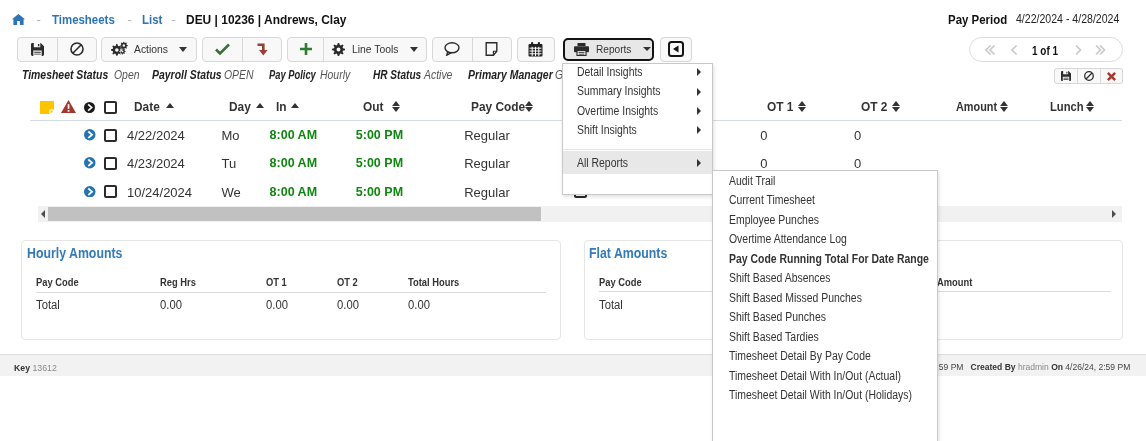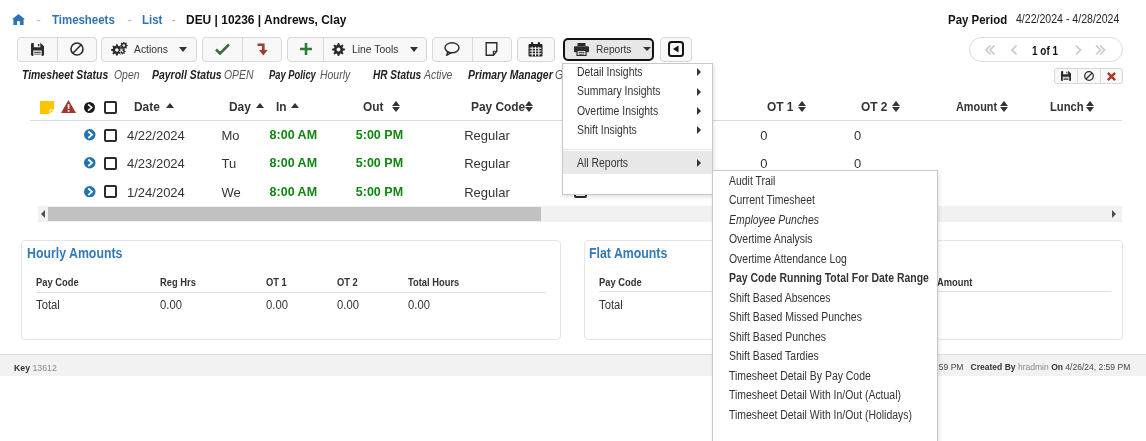--- a/index.html
+++ b/index.html
@@ -277,21 +277,21 @@
   <span class="abs" style="left:464.2px; top:35px;">Regular</span>
   <div class="cb" style="left:574px; top:35.5px;"></div>
   <span class="abs" style="left:760.2px; top:35px;">0</span>
   <span class="abs" style="left:854px; top:35px;">0</span>
 
   <svg class="abs" style="left:84px; top:64.5px;" width="11.5" height="11.5" viewBox="0 0 12 12">
       <circle cx="6" cy="6" r="6" fill="#2173b4"></circle>
       <path d="M4.5 2.6 L8.4 6 L4.5 9.4" fill="none" stroke="#fff" stroke-width="1.8"></path>
     </svg>
   <div class="cb" style="left:103.5px; top:64px;"></div>
-  <span class="abs" style="left:127px; top:63.5px;">1/24/2024</span>
+  <span class="abs" style="left:127px; top:63.5px;">10/24/2024</span>
   <span class="abs" style="left:221.5px; top:63.5px;">We</span>
   <span class="abs grn" style="left:269.6px; top:63.5px; font-size:12.5px;">8:00 AM</span>
   <span class="abs grn" style="left:355.8px; top:63.5px; font-size:12.5px;">5:00 PM</span>
   <span class="abs" style="left:464.2px; top:63.5px;">Regular</span>
   <div class="cb" style="left:574px; top:64px;"></div>
   <span class="abs" style="left:760.2px; top:63.5px;">0</span>
   <span class="abs" style="left:854px; top:63.5px;">0</span>
 </div>
 
 <div class="abs" style="left:38px; top:205.9px; width:1084.3px; height:16.5px; background:#f1f1f1;"></div>
@@ -337,22 +337,21 @@
   <div style="height:8.4px;"></div>
   <div style="height:1px; background:#e5e5e5;"></div>
   <div style="height:1px;"></div>
   <div class="mitem" style="background:#e8e8e8; height:23.3px; line-height:24.5px;"><span class="sx s87">All Reports</span><span class="mcaret" style="right:11px; top:8px;"></span></div>
 </div>
 
 <div class="abs" style="left:712px; top:170.1px; width:225.8px; height:280px; background:#fff;
   border:1px solid #c8c8c8; box-shadow:1px 2px 4px rgba(0,0,0,0.12); z-index:51;">
   <div class="mitem" style="margin-top:0.6px; padding-left:15.5px; height:19.5px; line-height:19.5px;"><span class="sx s87">Audit Trail</span></div>
   <div class="mitem" style="padding-left:15.5px; height:19.5px; line-height:19.5px;"><span class="sx s87">Current Timesheet</span></div>
-  <div class="mitem" style="padding-left:15.5px; height:19.5px; line-height:19.5px;font-style:italic;"><span class="sx s87">Employee Punches</span></div>
-  <div class="mitem" style="padding-left:15.5px; height:19.5px; line-height:19.5px;"><span class="sx s87">Overtime Analysis</span></div>
+  <div class="mitem" style="padding-left:15.5px; height:19.5px; line-height:19.5px;"><span class="sx s87">Employee Punches</span></div>
   <div class="mitem" style="padding-left:15.5px; height:19.5px; line-height:19.5px;"><span class="sx s87">Overtime Attendance Log</span></div>
   <div class="mitem" style="padding-left:15.5px; height:19.5px; line-height:19.5px;font-weight:bold;"><span class="sx s87">Pay Code Running Total For Date Range</span></div>
   <div class="mitem" style="padding-left:15.5px; height:19.5px; line-height:19.5px;"><span class="sx s87">Shift Based Absences</span></div>
   <div class="mitem" style="padding-left:15.5px; height:19.5px; line-height:19.5px;"><span class="sx s87">Shift Based Missed Punches</span></div>
   <div class="mitem" style="padding-left:15.5px; height:19.5px; line-height:19.5px;"><span class="sx s87">Shift Based Punches</span></div>
   <div class="mitem" style="padding-left:15.5px; height:19.5px; line-height:19.5px;"><span class="sx s87">Shift Based Tardies</span></div>
   <div class="mitem" style="padding-left:15.5px; height:19.5px; line-height:19.5px;"><span class="sx s87">Timesheet Detail By Pay Code</span></div>
   <div class="mitem" style="padding-left:15.5px; height:19.5px; line-height:19.5px;"><span class="sx s87">Timesheet Detail With In/Out (Actual)</span></div>
   <div class="mitem" style="padding-left:15.5px; height:19.5px; line-height:19.5px;"><span class="sx s87">Timesheet Detail With In/Out (Holidays)</span></div>
 </div>

